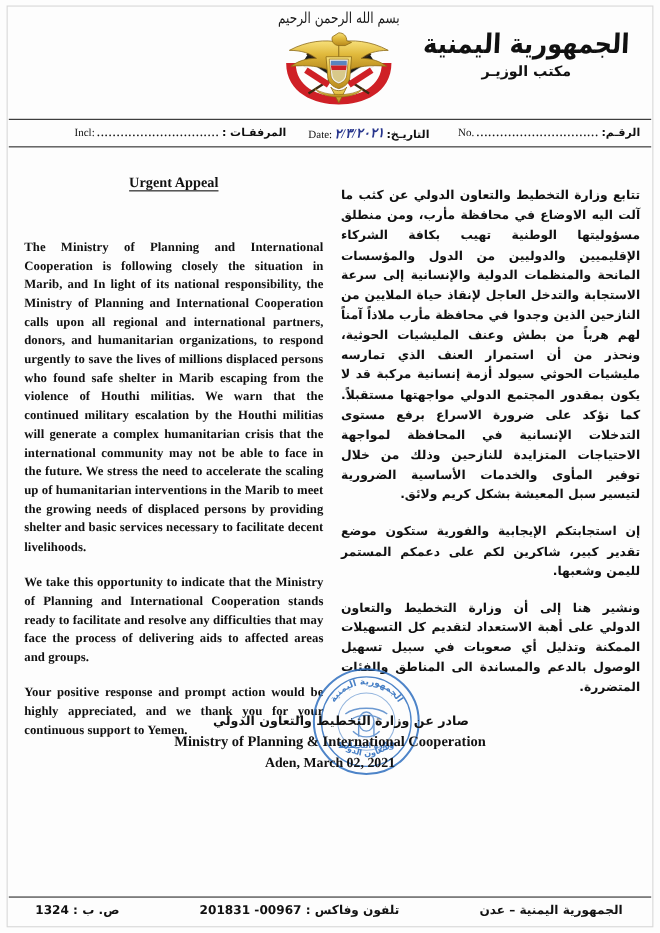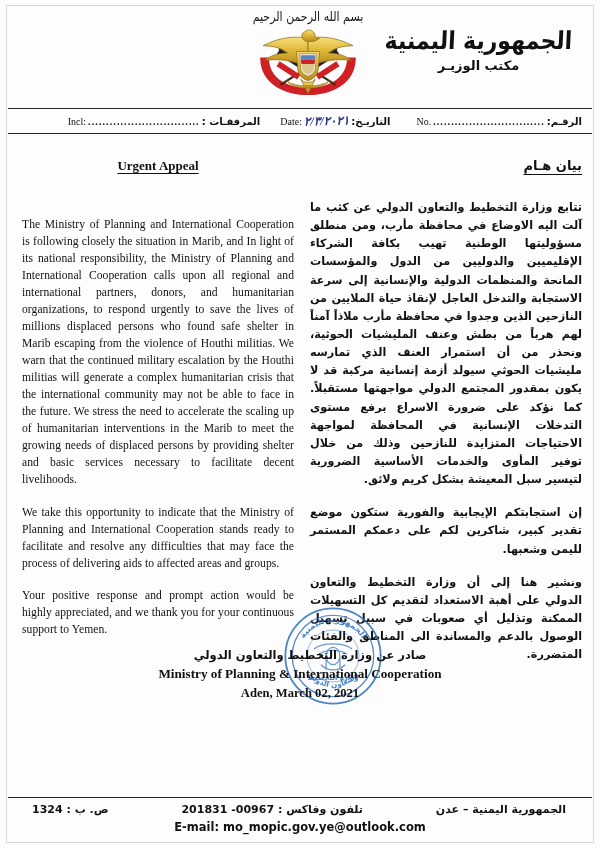--- a/index.html
+++ b/index.html
@@ -179,21 +179,21 @@
     font-size: 13px;
     font-weight: 700;
     text-decoration: underline;
     text-underline-offset: 4px;
     margin-bottom: 26px;
     letter-spacing: 1px;
   }
 
   .para-en {
     font-size: 11.6px;
-    font-weight: 400;
+    font-weight: 700;
     line-height: 1.47;
     text-align: justify;
     text-align-last: left;
     margin-bottom: 15px;
     letter-spacing: .05px;
   }
   .para-ar {
     font-size: 11.2px;
     font-weight: 700;
     line-height: 1.62;
@@ -354,21 +354,20 @@
   </div>
 
   <div class="col-en">
     <div class="title-en">Urgent Appeal</div>
     <p class="para-en">The Ministry of Planning and International Cooperation is following closely the situation in Marib, and In light of its national responsibility, the Ministry of Planning and International Cooperation calls upon all regional and international partners, donors, and humanitarian organizations, to respond urgently to save the lives of millions displaced persons who found safe shelter in Marib escaping from the violence of Houthi militias. We warn that the continued military escalation by the Houthi militias will generate a complex humanitarian crisis that the international community may not be able to face in the future. We stress the need to accelerate the scaling up of humanitarian interventions in the Marib to meet the growing needs of displaced persons by providing shelter and basic services necessary to facilitate decent livelihoods.</p>
     <p class="para-en">We take this opportunity to indicate that the Ministry of Planning and International Cooperation stands ready to facilitate and resolve any difficulties that may face the process of delivering aids to affected areas and groups.</p>
     <p class="para-en">Your positive response and prompt action would be highly appreciated, and we thank you for your continuous support to Yemen.</p>
   </div>
 
   <div class="col-ar">
-    <div class="title-ar">بيان هـام</div>
     <p class="para-ar">تتابع وزارة التخطيط والتعاون الدولي عن كثب ما آلت اليه الاوضاع في محافظة مأرب، ومن منطلق مسؤوليتها الوطنية تهيب بكافة الشركاء الإقليميين والدوليين من الدول والمؤسسات المانحة والمنظمات الدولية والإنسانية إلى سرعة الاستجابة والتدخل العاجل لإنقاذ حياة الملايين من النازحين الذين وجدوا في محافظة مأرب ملاذاً آمناً لهم هرباً من بطش وعنف المليشيات الحوثية، ونحذر من أن استمرار العنف الذي تمارسه مليشيات الحوثي سيولد أزمة إنسانية مركبة قد لا يكون بمقدور المجتمع الدولي مواجهتها مستقبلاً. كما نؤكد على ضرورة الاسراع برفع مستوى التدخلات الإنسانية في المحافظة لمواجهة الاحتياجات المتزايدة للنازحين وذلك من خلال توفير المأوى والخدمات الأساسية الضرورية لتيسير سبل المعيشة بشكل كريم ولائق.</p>
     <p class="para-ar last-center">إن استجابتكم الإيجابية والفورية ستكون موضع تقدير كبير، شاكرين لكم على دعمكم المستمر لليمن وشعبها.</p>
     <p class="para-ar">ونشير هنا إلى أن وزارة التخطيط والتعاون الدولي على أهبة الاستعداد لتقديم كل التسهيلات الممكنة وتذليل أي صعوبات في سبيل تسهيل الوصول بالدعم والمساندة الى المناطق والفئات المتضررة.</p>
   </div>
 
   <div class="stamp">
     <svg viewBox="0 0 120 120" width="104" height="104" aria-hidden="true">
       <g fill="none" stroke="#2f6fbf" stroke-width="2.1" opacity=".85">
         <circle cx="60" cy="60" r="55"></circle>
         <circle cx="60" cy="60" r="47" stroke-width="1.4"></circle>
@@ -398,15 +397,14 @@
     <div class="sig-en">Ministry of Planning &amp; International Cooperation</div>
     <div class="sig-date-en">Aden, March 02, 2021</div>
   </div>
 
   <div class="footer">
     <div class="footer-row1">
       <span>الجمهورية اليمنية – عدن</span>
       <span>تلفون وفاكس : 00967- 201831</span>
       <span>ص. ب : 1324</span>
     </div>
-    <div class="footer-row2">E-mail: mo_mopic.gov.ye@outlook.com</div>
   </div>
 </div>
 
 </body></html>

